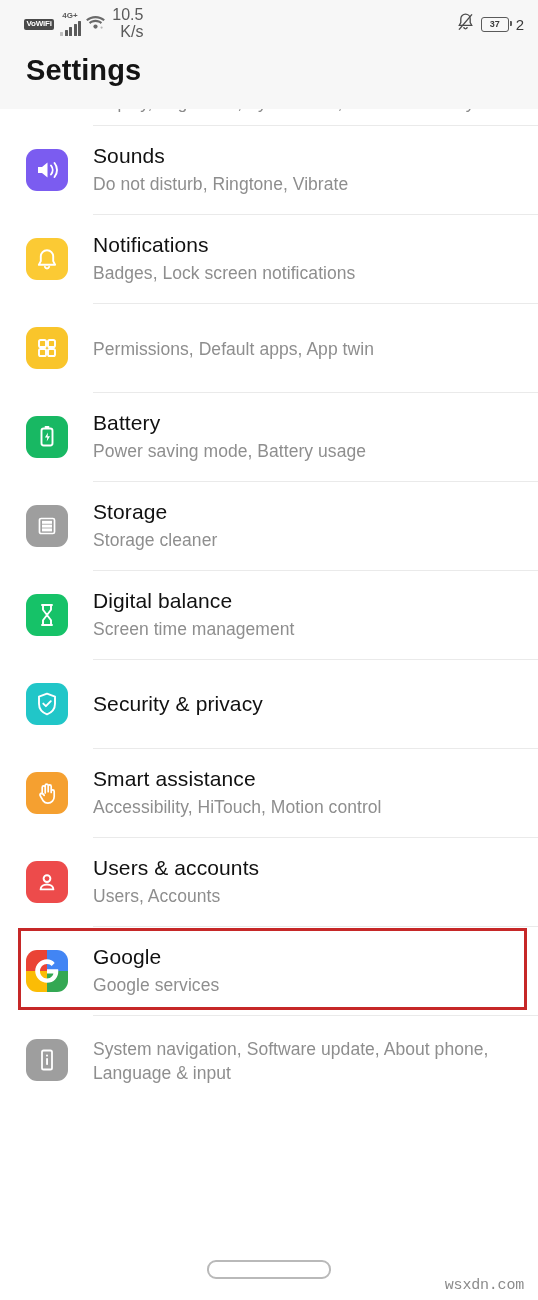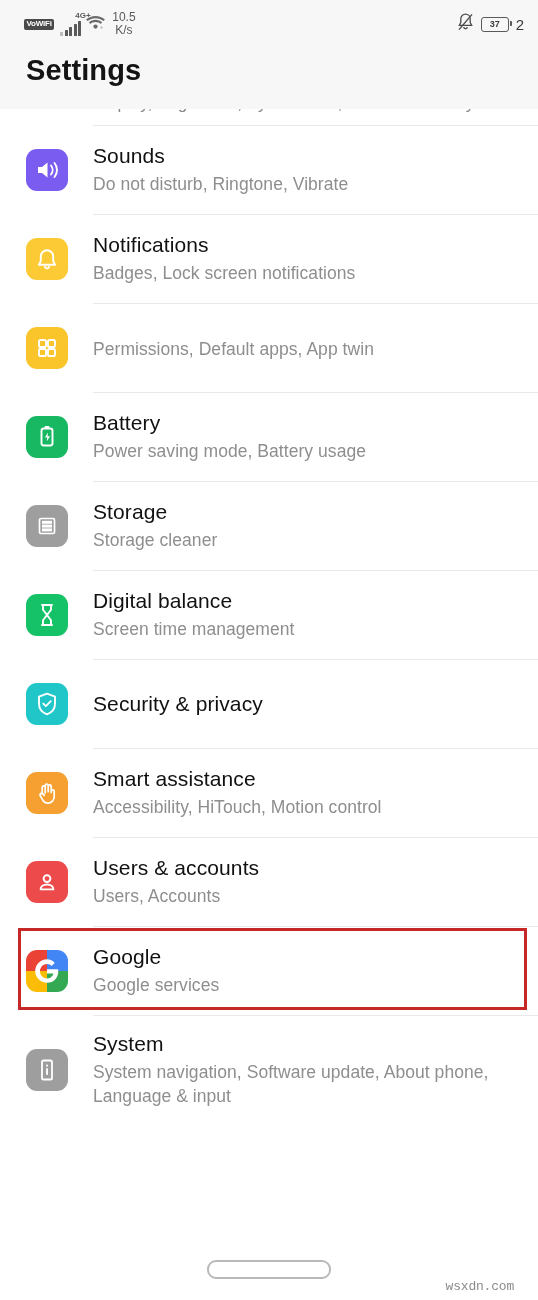--- a/index.html
+++ b/index.html
@@ -51,45 +51,45 @@
     align-items: flex-end;
     gap: 1px;
     position: relative;
     padding-left: 1px;
   }
   .sig-label {
     font-size: 8px;
     color: #5a5a5a;
     position: absolute;
     top: -2px;
-    left: 16px;
+    left: 3px;
     font-weight: 600;
   }
   .bars {
     display: flex;
     align-items: flex-end;
     gap: 1.5px;
     margin-top: 8px;
   }
   .bars i {
     display: block;
     width: 3px;
     background: #5a5a5a;
     border-radius: 0.5px;
   }
   .bars i:nth-child(1) { height: 4px;  background:#bdbdbd; }
   .bars i:nth-child(2) { height: 6px; }
   .bars i:nth-child(3) { height: 9px; }
   .bars i:nth-child(4) { height: 12px; }
   .bars i:nth-child(5) { height: 15px; }
   .speed {
-    font-size: 12px;
+    font-size: 16px;
     color: #5a5a5a;
     line-height: 1.05;
-    text-align: center;
+    text-align: right;
     margin-left: 2px;
   }
   .battery-shell {
     width: 26px;
     height: 13px;
     border: 1.4px solid #5a5a5a;
     border-radius: 3px;
     position: relative;
     display: flex;
     align-items: center;
@@ -227,23 +227,23 @@
   }
   .gesture-pill {
     width: 120px;
     height: 15px;
     border: 2px solid #b9b9b9;
     border-radius: 9px;
     background: #ffffff;
   }
   .watermark {
     position: absolute;
-    right: 24px;
+    right: 14px;
     bottom: 6px;
-    font-size: 13px;
+    font-size: 15px;
     color: #8b8b8b;
     font-family: "Liberation Mono", monospace;
     letter-spacing: -0.2px;
   }
 </style>
 </head>
 <body>
 
 <div class="status-bar">
   <div class="status-left">
@@ -467,21 +467,20 @@
     <div class="icon-cell">
       <div class="tile" style="background:#9e9e9e">
         <svg width="20" height="26" viewBox="0 0 20 26">
           <rect x="5" y="3.5" width="10" height="19" rx="1.6" fill="none" stroke="#ffffff" stroke-width="1.8"></rect>
           <circle cx="10" cy="8.6" r="1.05" fill="#ffffff"></circle>
           <rect x="9.1" y="11" width="1.9" height="7" rx="0.8" fill="#ffffff"></rect>
         </svg>
       </div>
     </div>
     <div class="row-body">
-      <div class="row-title">System</div>
       <div class="row-sub">System navigation, Software update, About phone, Language &amp; input</div>
     </div>
   </div>
 
 </div>
 
 <div class="annot-box"></div>
 
 <div class="nav-area">
   <div class="gesture-pill"></div>

